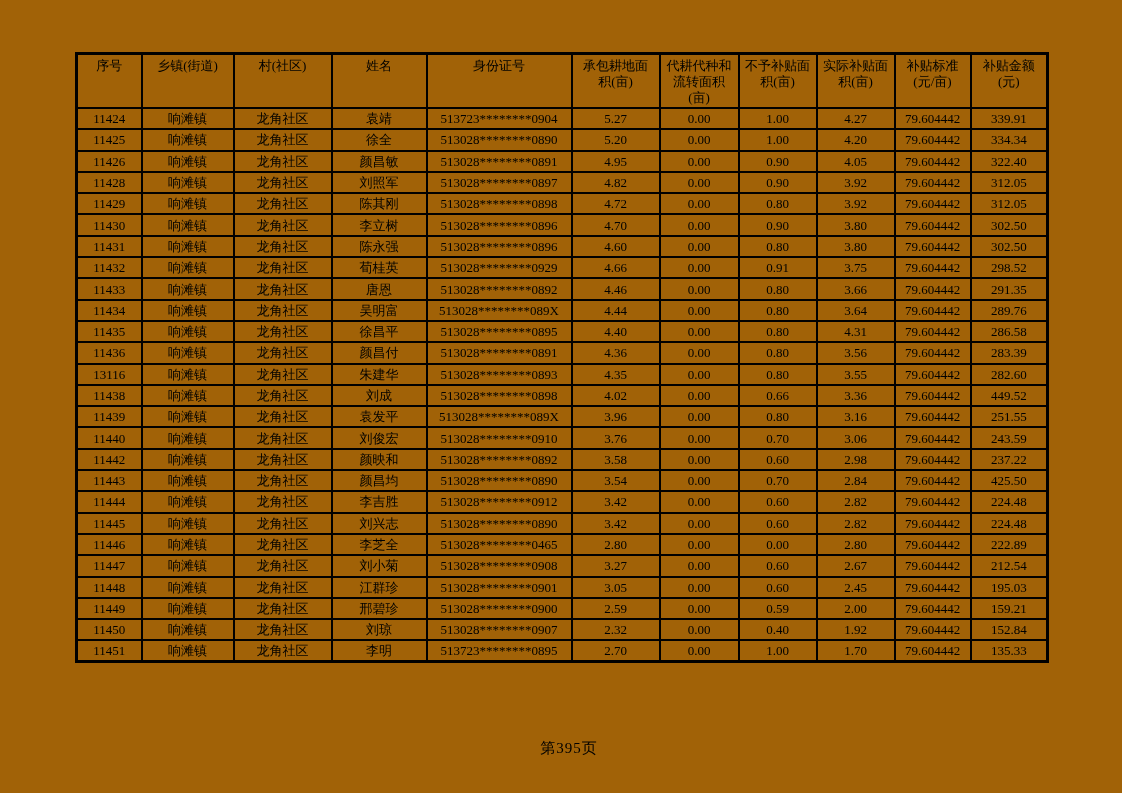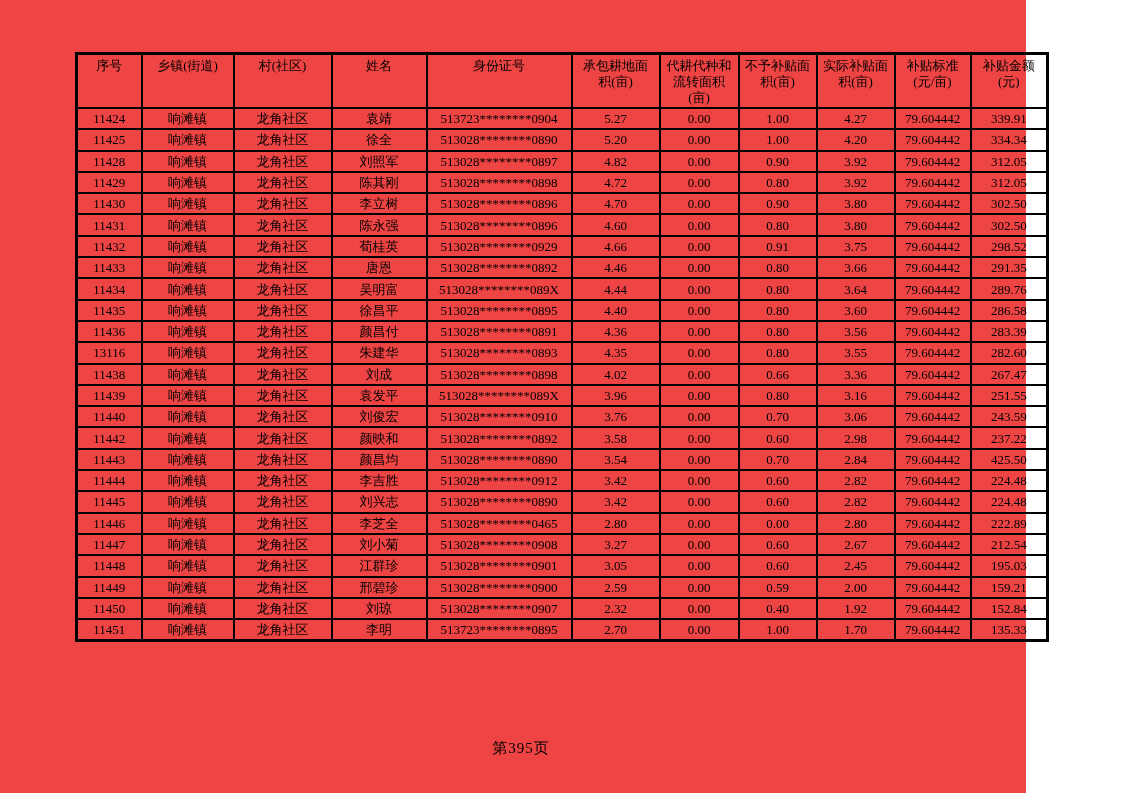--- a/index.html
+++ b/index.html
@@ -10,23 +10,23 @@
   body {
     width: 1122px;
     height: 793px;
     font-family: "Liberation Serif", "DejaVu Serif", serif;
     color: #000000;
     position: relative;
     overflow: hidden;
   }
   .sheet {
     position: relative;
-    width: 1026px;
+    width: 1122px;
     height: 793px;
-    background: #ef4444;
+    background: #a16207;
   }
   table.subsidy {
     position: absolute;
     left: 75px;
     top: 52px;
     width: 971px;
     border-collapse: collapse;
     table-layout: fixed;
     border: 3px solid #000;
   }
@@ -137,20 +137,33 @@
           <td>徐全</td>
           <td>513028********0890</td>
           <td>5.20</td>
           <td>0.00</td>
           <td>1.00</td>
           <td>4.20</td>
           <td>79.604442</td>
           <td>334.34</td>
         </tr>
         <tr>
+          <td>11426</td>
+          <td>响滩镇</td>
+          <td>龙角社区</td>
+          <td>颜昌敏</td>
+          <td>513028********0891</td>
+          <td>4.95</td>
+          <td>0.00</td>
+          <td>0.90</td>
+          <td>4.05</td>
+          <td>79.604442</td>
+          <td>322.40</td>
+        </tr>
+        <tr>
           <td>11428</td>
           <td>响滩镇</td>
           <td>龙角社区</td>
           <td>刘照军</td>
           <td>513028********0897</td>
           <td>4.82</td>
           <td>0.00</td>
           <td>0.90</td>
           <td>3.92</td>
           <td>79.604442</td>
@@ -236,21 +249,21 @@
         </tr>
         <tr>
           <td>11435</td>
           <td>响滩镇</td>
           <td>龙角社区</td>
           <td>徐昌平</td>
           <td>513028********0895</td>
           <td>4.40</td>
           <td>0.00</td>
           <td>0.80</td>
-          <td>3.60</td>
+          <td>4.31</td>
           <td>79.604442</td>
           <td>286.58</td>
         </tr>
         <tr>
           <td>11436</td>
           <td>响滩镇</td>
           <td>龙角社区</td>
           <td>颜昌付</td>
           <td>513028********0891</td>
           <td>4.36</td>
@@ -277,21 +290,21 @@
           <td>11438</td>
           <td>响滩镇</td>
           <td>龙角社区</td>
           <td>刘成</td>
           <td>513028********0898</td>
           <td>4.02</td>
           <td>0.00</td>
           <td>0.66</td>
           <td>3.36</td>
           <td>79.604442</td>
-          <td>267.47</td>
+          <td>449.52</td>
         </tr>
         <tr>
           <td>11439</td>
           <td>响滩镇</td>
           <td>龙角社区</td>
           <td>袁发平</td>
           <td>513028********089X</td>
           <td>3.96</td>
           <td>0.00</td>
           <td>0.80</td>

